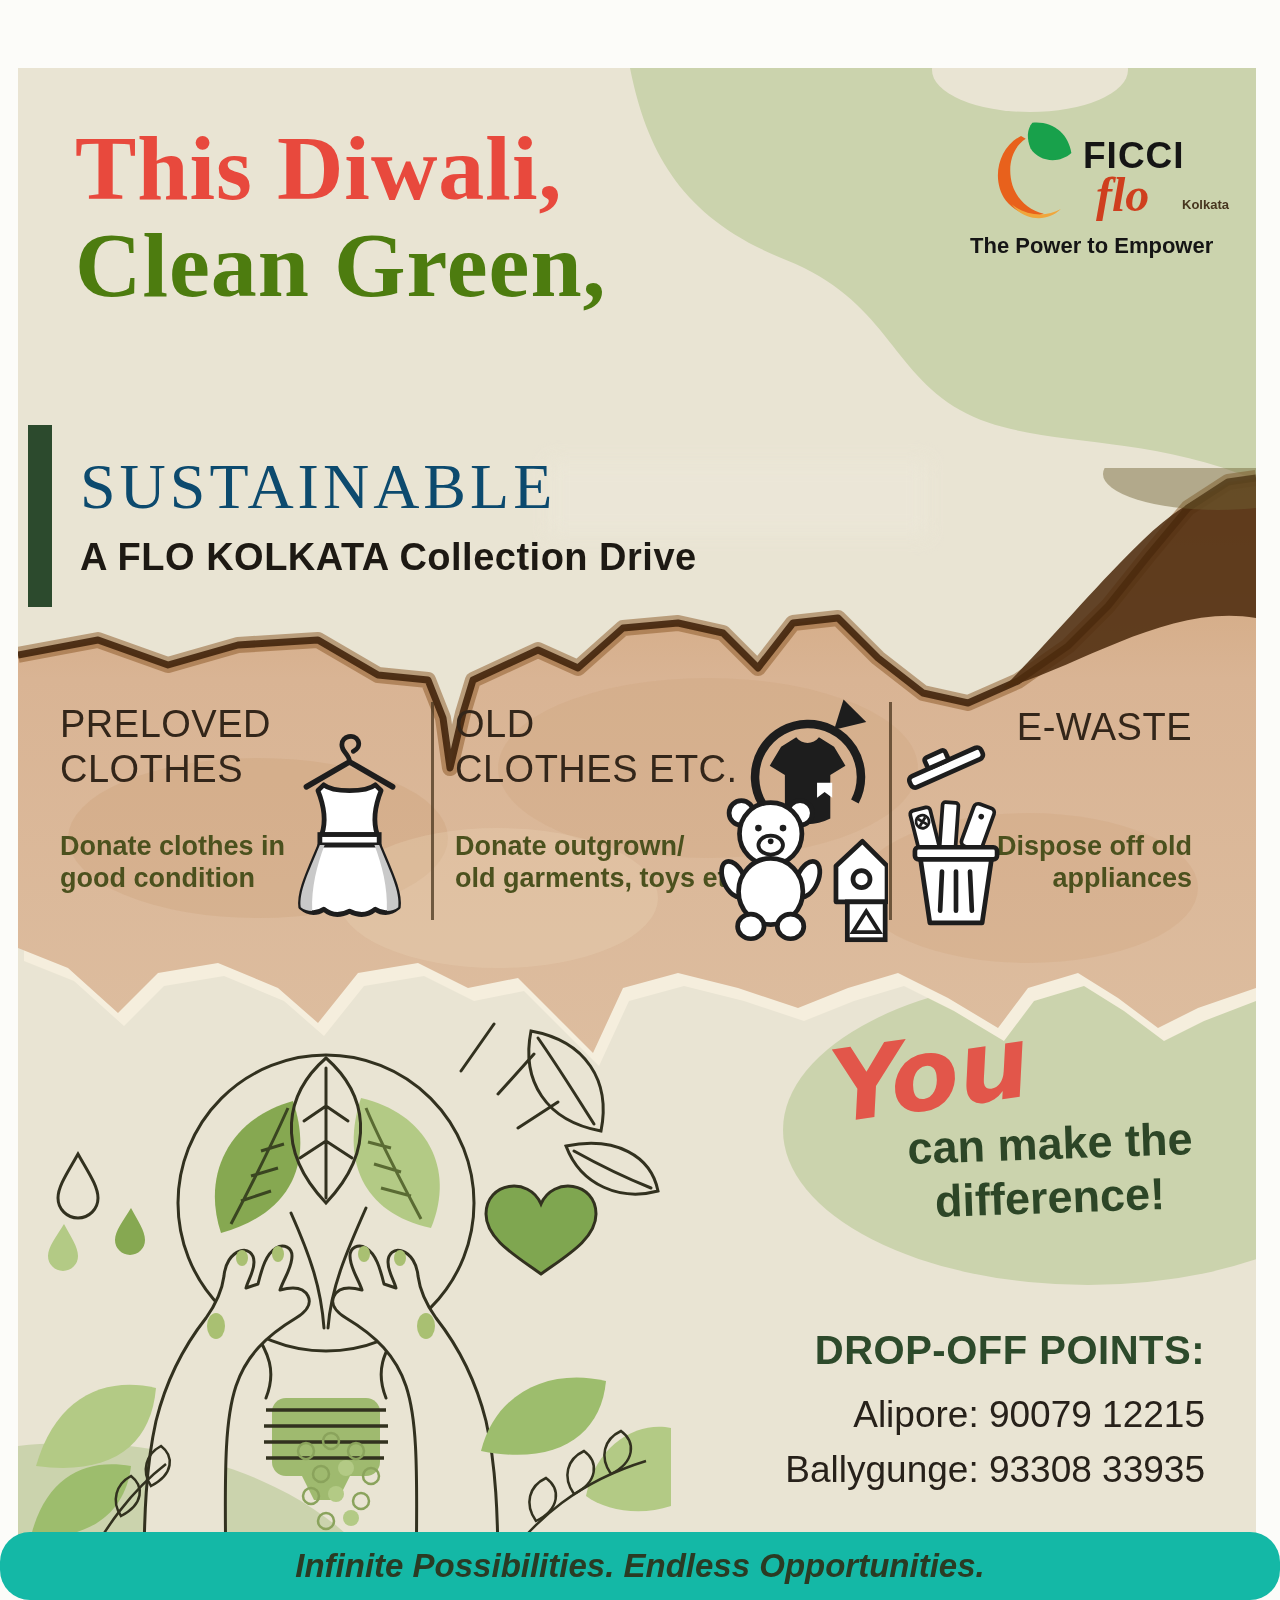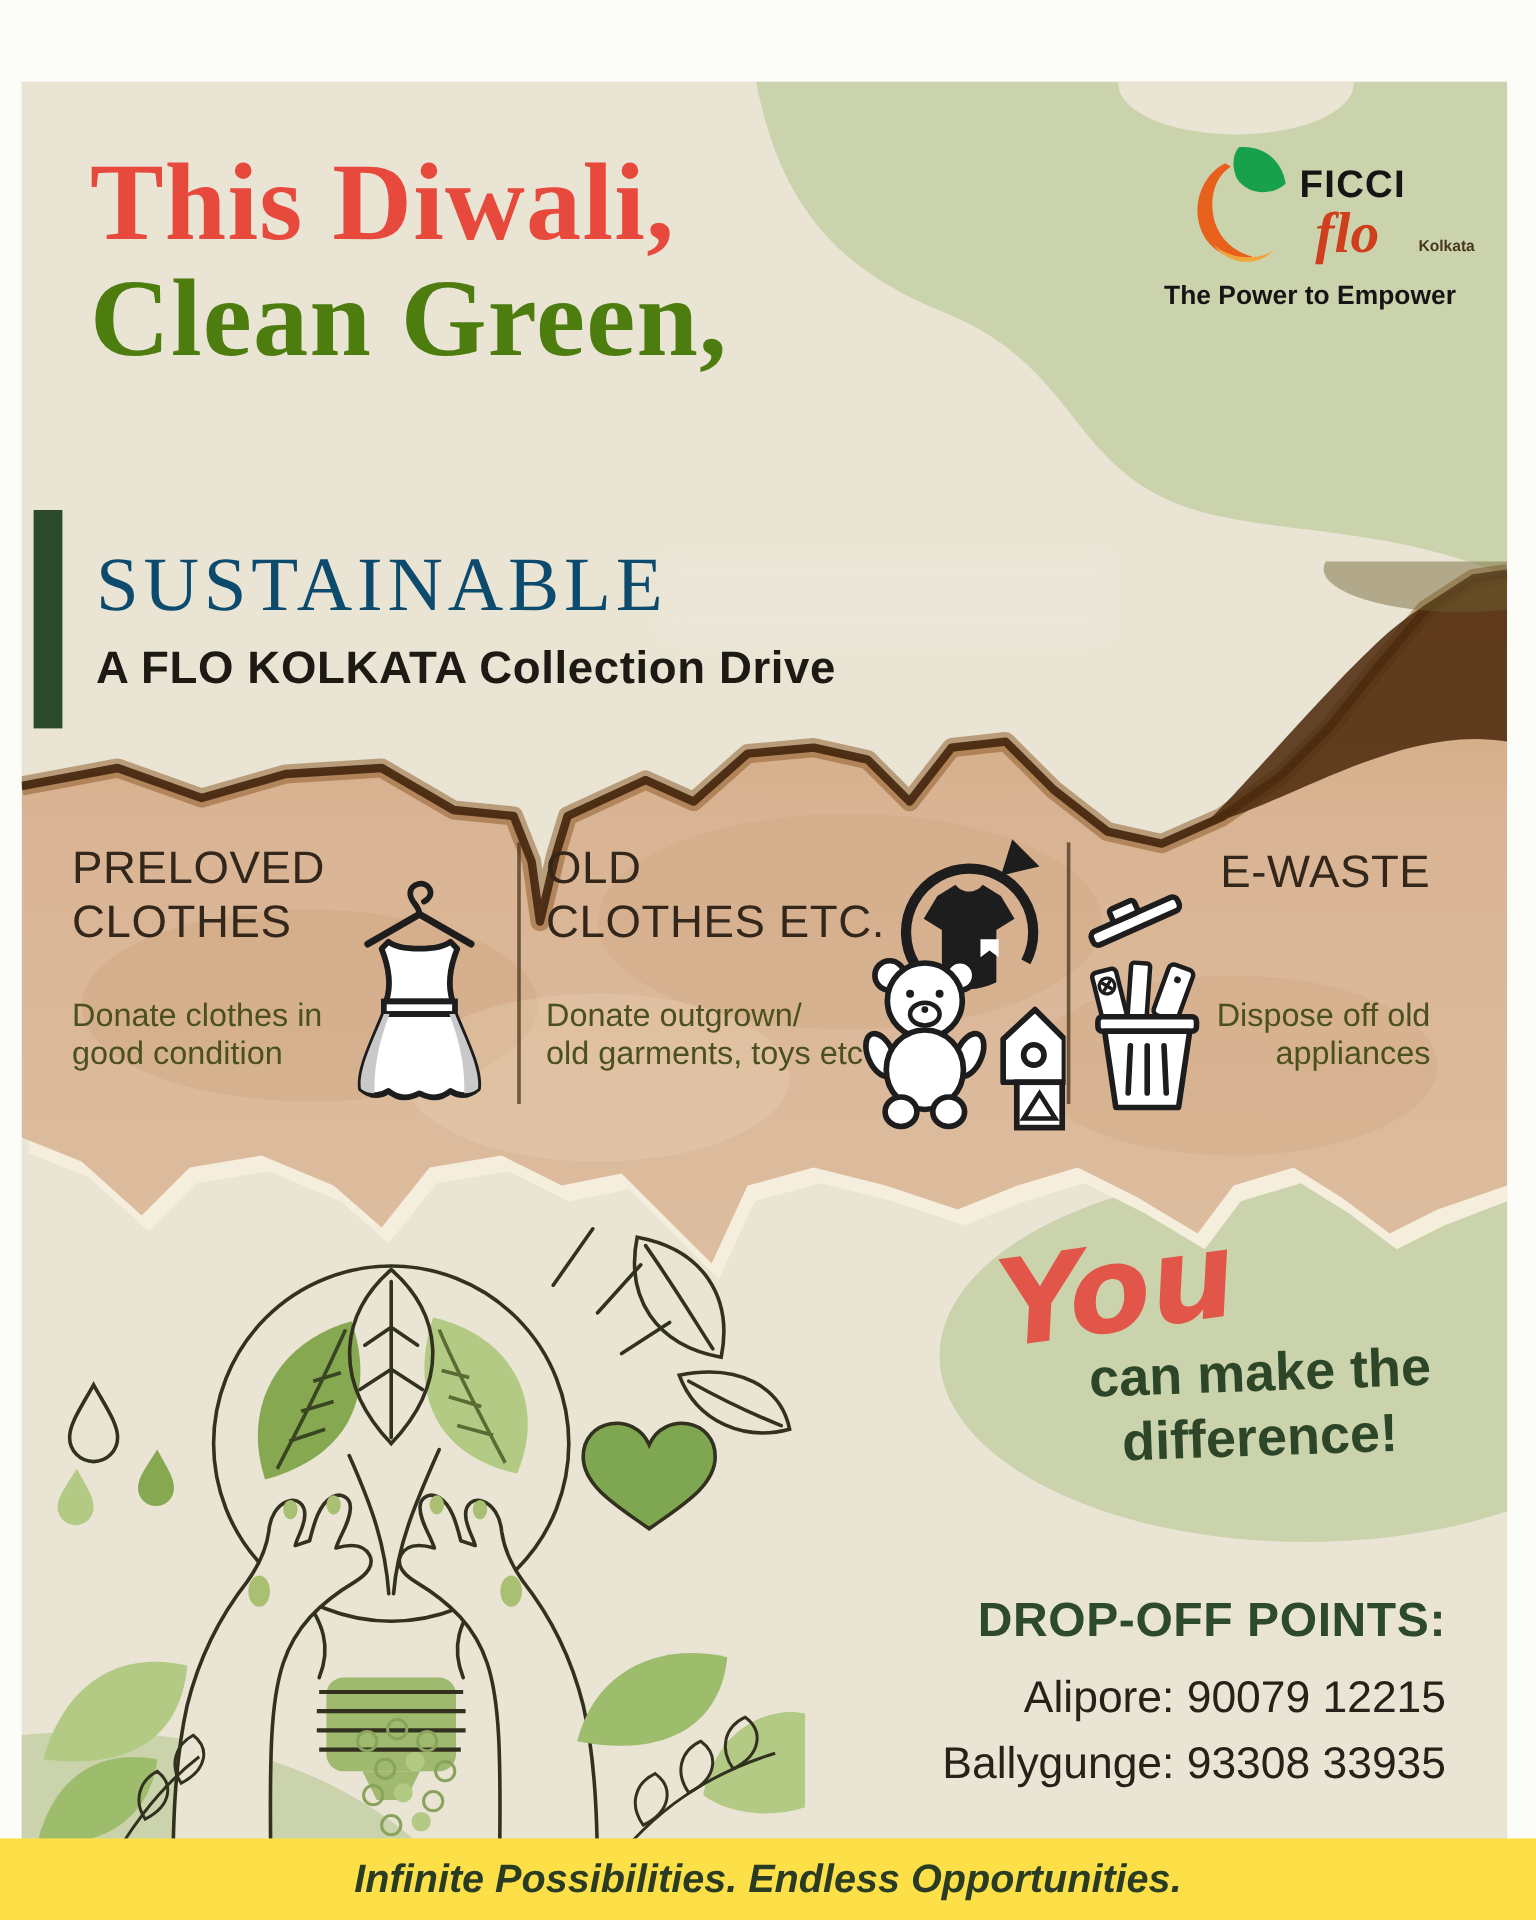--- a/index.html
+++ b/index.html
@@ -10,45 +10,45 @@
   .band-svg{position:absolute;left:0;top:400px;width:1238px;height:620px;z-index:1;}
   .illu-svg{position:absolute;left:8px;top:928px;width:645px;height:576px;z-index:2;}
 
   .headline{position:absolute;left:57px;top:52px;z-index:2;font-family:"Liberation Serif",serif;font-weight:bold;font-size:92px;line-height:97px;letter-spacing:1px;}
   .hl1{color:#e8493d;}
   .hl2{color:#4d7c0f;}
   .hl3{color:#5bbf58;}
 
   .logo-wrap{position:absolute;left:940px;top:45px;width:300px;height:175px;z-index:2;}
   .logo-swoosh{position:absolute;left:25px;top:6px;width:95px;height:108px;}
-  .logo-ficci{position:absolute;left:125px;top:22px;font-size:32px;font-weight:bold;letter-spacing:1px;color:#151515;}
+  .logo-ficci{position:absolute;left:125px;top:22px;font-size:37px;font-weight:bold;letter-spacing:1px;color:#151515;}
   .logo-flo{position:absolute;left:138px;top:54px;font-family:"Liberation Serif",serif;font-style:italic;font-weight:bold;font-size:48px;color:#cf3f1e;}
   .logo-city{position:absolute;left:224px;top:84px;font-size:13px;font-weight:bold;color:#47361f;}
   .logo-tag{position:absolute;left:12px;top:120px;width:280px;font-size:22px;font-weight:bold;color:#151515;}
 
   .green-bar{position:absolute;left:10px;top:357px;width:24px;height:182px;background:#2c4a2d;z-index:2;}
   .sus-title{position:absolute;left:62px;top:382px;z-index:2;font-family:"Liberation Serif",serif;font-weight:normal;font-size:64px;letter-spacing:4px;color:#0c4a6e;}
   .sus-smudge{position:absolute;left:530px;top:392px;width:380px;height:76px;background:#ece7d8;filter:blur(9px);opacity:.85;z-index:2;}
   .sub-title{position:absolute;left:62px;top:468px;z-index:2;font-size:38px;font-weight:bold;color:#1d1913;letter-spacing:.5px;}
 
   .sec-title{position:absolute;z-index:3;font-size:38px;font-weight:normal;line-height:45px;color:#33261a;letter-spacing:.5px;}
-  .sec-desc{position:absolute;z-index:3;font-size:27px;font-weight:normal;line-height:32px;color:#4b511e;}
+  .sec-desc{position:absolute;z-index:3;font-size:27px;font-weight:bold;line-height:32px;color:#4b511e;}
   .divider{position:absolute;width:3px;height:218px;background:#4a351d;opacity:.75;z-index:3;top:634px;}
   .sec-icon{position:absolute;z-index:3;}
 
   .you-word{position:absolute;left:812px;top:948px;z-index:2;font-family:"DejaVu Sans",sans-serif;font-style:italic;font-weight:bold;font-size:100px;color:#e2564a;transform:rotate(-8deg);}
   .you-line{position:absolute;left:852px;width:360px;z-index:2;text-align:center;font-size:45px;font-weight:bold;color:#2d4627;transform:rotate(-2deg);}
   .you-l1{top:1050px;}
   .you-l2{top:1104px;}
 
   .dropoff{position:absolute;right:51px;top:1260px;z-index:3;text-align:right;}
   .dropoff-head{font-size:40px;font-weight:bold;color:#2d4a2b;letter-spacing:.5px;margin-bottom:14px;}
   .dropoff-item{font-size:37px;color:#27211a;line-height:55px;}
 
-  .footer{position:absolute;left:0;top:1532px;width:1280px;height:68px;background:#fde047;z-index:4;display:flex;align-items:center;justify-content:center;}
+  .footer{position:absolute;left:0;top:1532px;width:1280px;height:68px;background:#14b8a6;z-index:4;display:flex;align-items:center;justify-content:center;border-radius:30px;}
   .footer-text{font-size:33px;font-weight:bold;font-style:italic;color:#2a3b24;}
 </style>
 </head>
 <body>
 
 <div class="stage">
   <div class="poster">
 
     <svg class="bg-blobs" viewBox="0 0 1238 1504">
       <path fill="#cbd3ad" d="M612,0 C630,90 668,152 768,192 C868,232 872,302 942,342 C1012,382 1118,362 1238,412 L1238,0 Z"></path>

